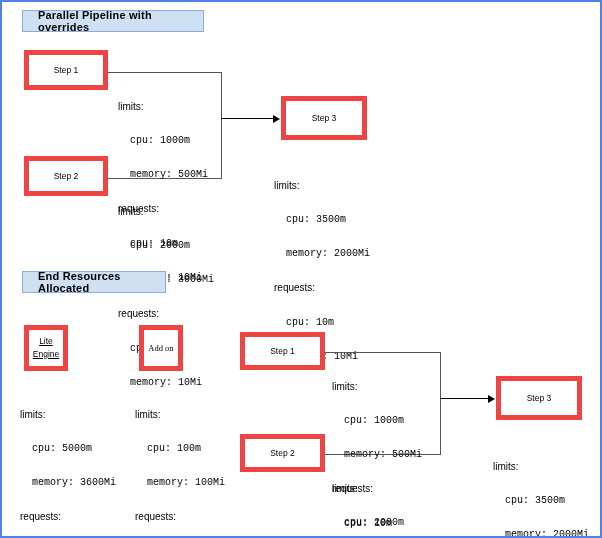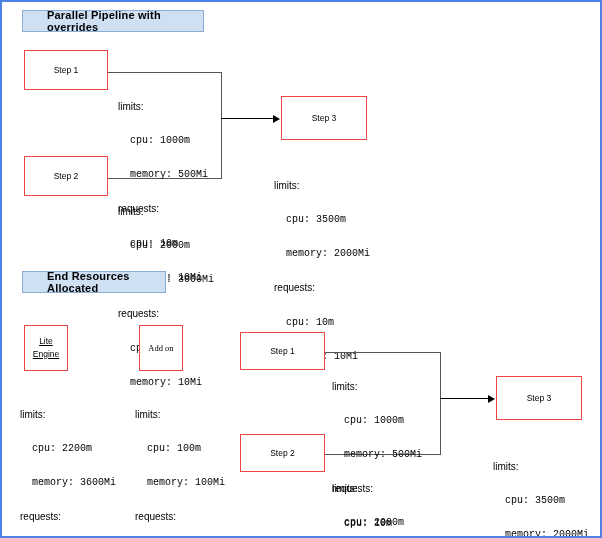--- a/index.html
+++ b/index.html
@@ -22,26 +22,26 @@
   .section-title {
     position: absolute;
     background: #cfe0f3;
     border: 1px solid #8aaed6;
     box-sizing: border-box;
     font-size: 11px;
     font-weight: bold;
     color: #000000;
     display: flex;
     align-items: center;
-    padding-left: 24px;
+    padding-left: 15px;
     letter-spacing: 0.2px;
   }
   .node-box {
     position: absolute;
-    border: 1px solid #ef4444;
+    border: 5px solid #ef4444;
     background: #ffffff;
     box-sizing: border-box;
     display: flex;
     align-items: center;
     justify-content: center;
     font-size: 8.5px;
     color: #000000;
     text-align: center;
     line-height: 13px;
   }
@@ -156,21 +156,21 @@
   </div>
 
   <div class="line-h" style="left:323px; top:350px; width:115px;"></div>
   <div class="line-h" style="left:323px; top:452px; width:115px;"></div>
   <div class="line-v" style="left:438px; top:350px; height:103px;"></div>
   <div class="arrow-line" style="left:438px; top:396px; width:48px;"></div>
   <div class="arrow-head" style="left:486px; top:393px;"></div>
 
   <div class="res-block" style="left:18px; top:384px;">
     <div class="res-line">limits:</div>
-    <div class="res-line indent">cpu: 2200m</div>
+    <div class="res-line indent">cpu: 5000m</div>
     <div class="res-line indent">memory: 3600Mi</div>
     <div class="res-line">requests:</div>
     
     
   </div>
 
   <div class="res-block" style="left:133px; top:384px;">
     <div class="res-line">limits:</div>
     <div class="res-line indent">cpu: 100m</div>
     <div class="res-line indent">memory: 100Mi</div>

